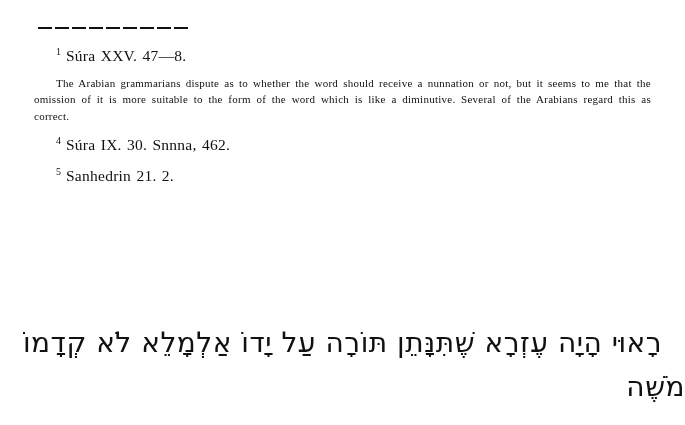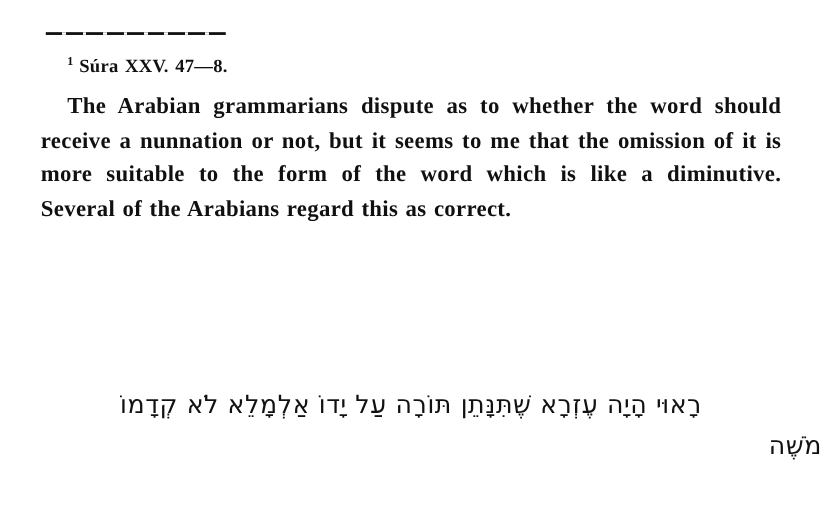--- a/index.html
+++ b/index.html
@@ -36,21 +36,20 @@
     background-image: repeating-linear-gradient(to right,
         #111 0px, #111 14px, #fff 14px, #fff 17px);
   }
   .notes {
     position: absolute;
     top: 44px;
     left: 0;
     width: 685px;
     padding: 0 34px 0 34px;
     box-sizing: border-box;
-    font-weight: bold;
   }
   .note {
     position: relative;
     font-size: 15.5px;
     line-height: 1.52;
     letter-spacing: 0.25px;
     margin: 0 0 7px 0;
     text-align: justify;
     word-spacing: 1.2px;
   }
@@ -74,40 +73,40 @@
     letter-spacing: 0;
     white-space: nowrap;
   }
   .arabic-num {
     font-family: "Liberation Serif", serif;
     font-size: 11px;
     vertical-align: super;
     margin-left: 2px;
   }
   .para {
-    font-size: 19px;
+    font-size: 11px;
     line-height: 1.52;
     letter-spacing: 0.25px;
     word-spacing: 1.2px;
     text-align: justify;
     margin: 0 0 8px 0;
   }
   .para .first {
     text-indent: 22px;
     display: block;
   }
   .hebrew-block {
     position: absolute;
     left: 0;
     width: 685px;
     top: 322px;
     text-align: center;
     direction: rtl;
     font-family: "DejaVu Sans", sans-serif;
-    font-size: 21px;
+    font-size: 28px;
     line-height: 1.5;
     color: #111;
     letter-spacing: 0.5px;
   }
   .hebrew-line-2 {
     display: block;
     margin-top: 2px;
     text-align: right;
   }
 </style>
@@ -124,22 +123,28 @@
 
     <div class="note short note-ref-line">
       <span class="marker">1</span><span>Súra XXV. 47—8.</span>
     </div>
 
 
     <div class="para">
       <span class="first">The Arabian grammarians dispute as to whether the word should receive a nunnation or not, but it seems to me that the omission of it is more suitable to the form of the word which is like a diminutive. Several of the Arabians regard this as correct.</span>
     </div>
 
+    <div class="note short note-ref-line">
+      <span class="marker">4</span><span>Súra IX. 30.  Snnna, 462.</span>
+    </div>
 
 
+    <div class="note short note-ref-line">
+      <span class="marker">5</span><span>Sanhedrin 21. 2.</span>
+    </div>
 
   </div>
 
   <div class="hebrew-block">
     <span>רָאוּי הָיָה עֶזְרָא שֶׁתִּנָּתֵן תּוֹרָה עַל יָדוֹ אַלְמָלֵא לֹא קְדָמוֹ</span>
     <span class="hebrew-line-2">מֹשֶׁה</span>
   </div>
 
 </div>
 

